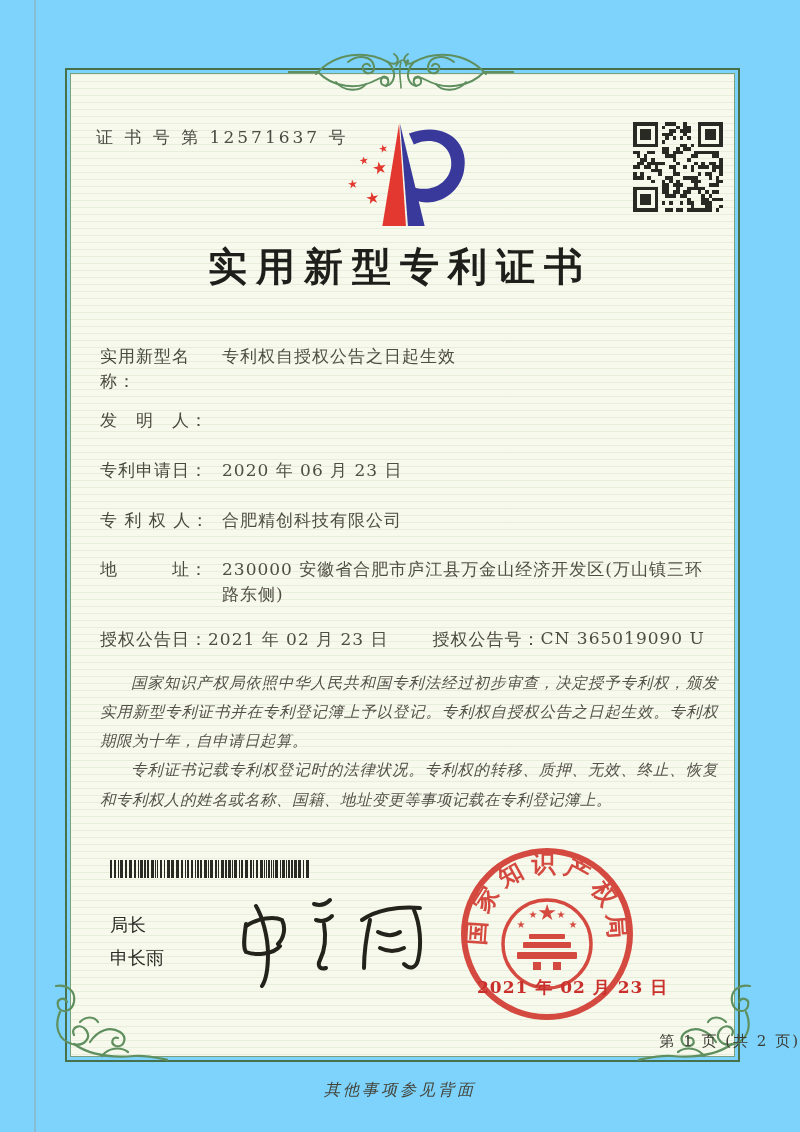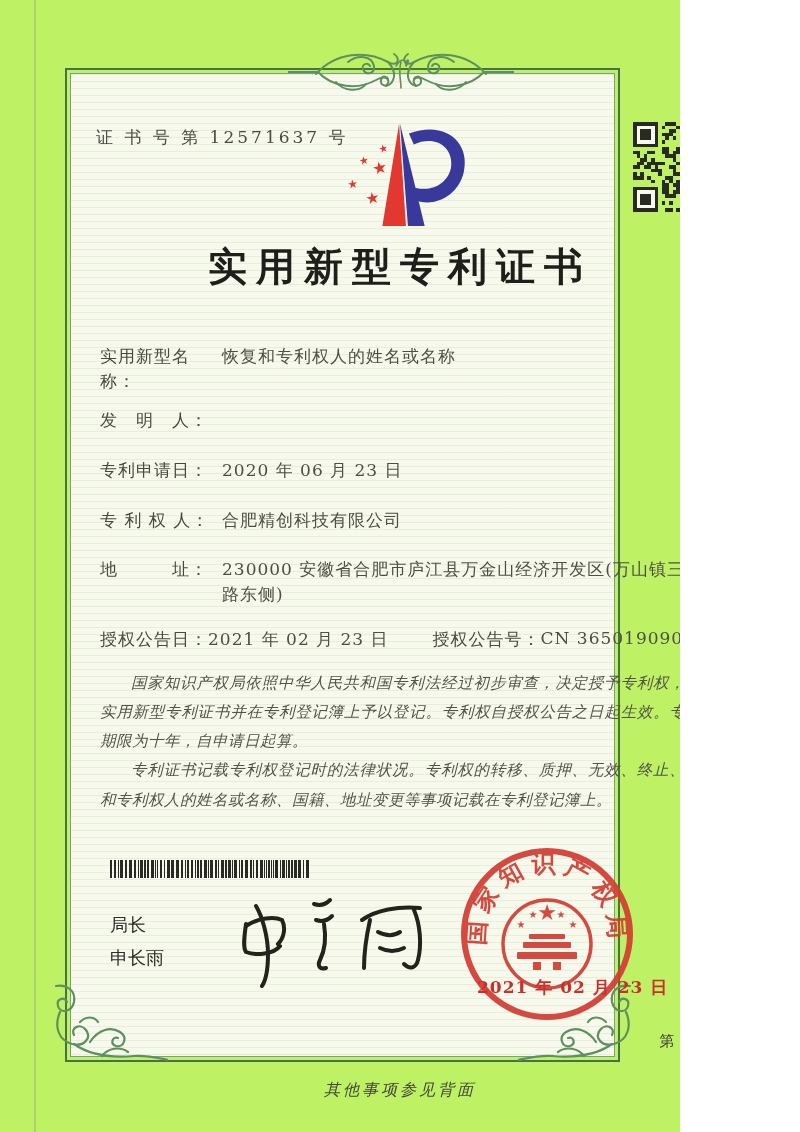--- a/index.html
+++ b/index.html
@@ -1,17 +1,17 @@
 <!DOCTYPE html>
 <html><head>
 <meta charset="utf-8">
 <style>
   html,body{margin:0;padding:0;}
   body{width:800px;height:1132px;background:#ffffff;font-family:"DejaVu Serif","Liberation Serif",serif;}
-  .page{position:relative;width:680px;height:1132px;background:#bef264;overflow:hidden;}
+  .page{position:relative;width:800px;height:1132px;background:#7dd3fc;overflow:hidden;}
   .page::before{content:"";position:absolute;left:34px;top:0;bottom:0;width:2px;background:rgba(150,150,140,.35);}
   
   .frame-outer{position:absolute;left:65px;top:68px;right:60px;bottom:70px;border:2px solid #47714b;}
   .frame-inner{position:absolute;left:3px;top:3px;right:3px;bottom:3px;border:1px solid #7ba07c;
     background:
       repeating-linear-gradient(180deg, rgba(140,170,120,.14) 0 1px, rgba(0,0,0,0) 1px 7px),
       #f7f9ec;}
   .content{position:absolute;left:0;top:0;width:800px;height:1132px;}
   .cert-no{position:absolute;left:96px;top:126px;font-size:17px;letter-spacing:3px;color:#4a4a42;}
   .logo{position:absolute;left:330px;top:110px;width:148px;height:118px;}
@@ -326,21 +326,21 @@
           <rect x="1" y="19" width="5" height="5" fill="#f7f9ec"></rect>
           <rect x="2" y="20" width="3" height="3" fill="#2a2a24"></rect>
         </svg>
     </div>
 
     <div class="title">实用新型专利证书</div>
 
     <div class="fields">
       <div class="frow sp1">
         <span class="flabel">实用新型名称：</span>
-        <span class="fvalue">恢复和专利权人的姓名或名称</span>
+        <span class="fvalue">专利权自授权公告之日起生效</span>
       </div>
       <div class="frow">
         <span class="flabel">发　明　人：</span>
       </div>
       <div class="frow">
         <span class="flabel">专利申请日：</span>
         <span class="fvalue">2020 年 06 月 23 日</span>
       </div>
       <div class="frow">
         <span class="flabel">专 利 权 人：</span>

